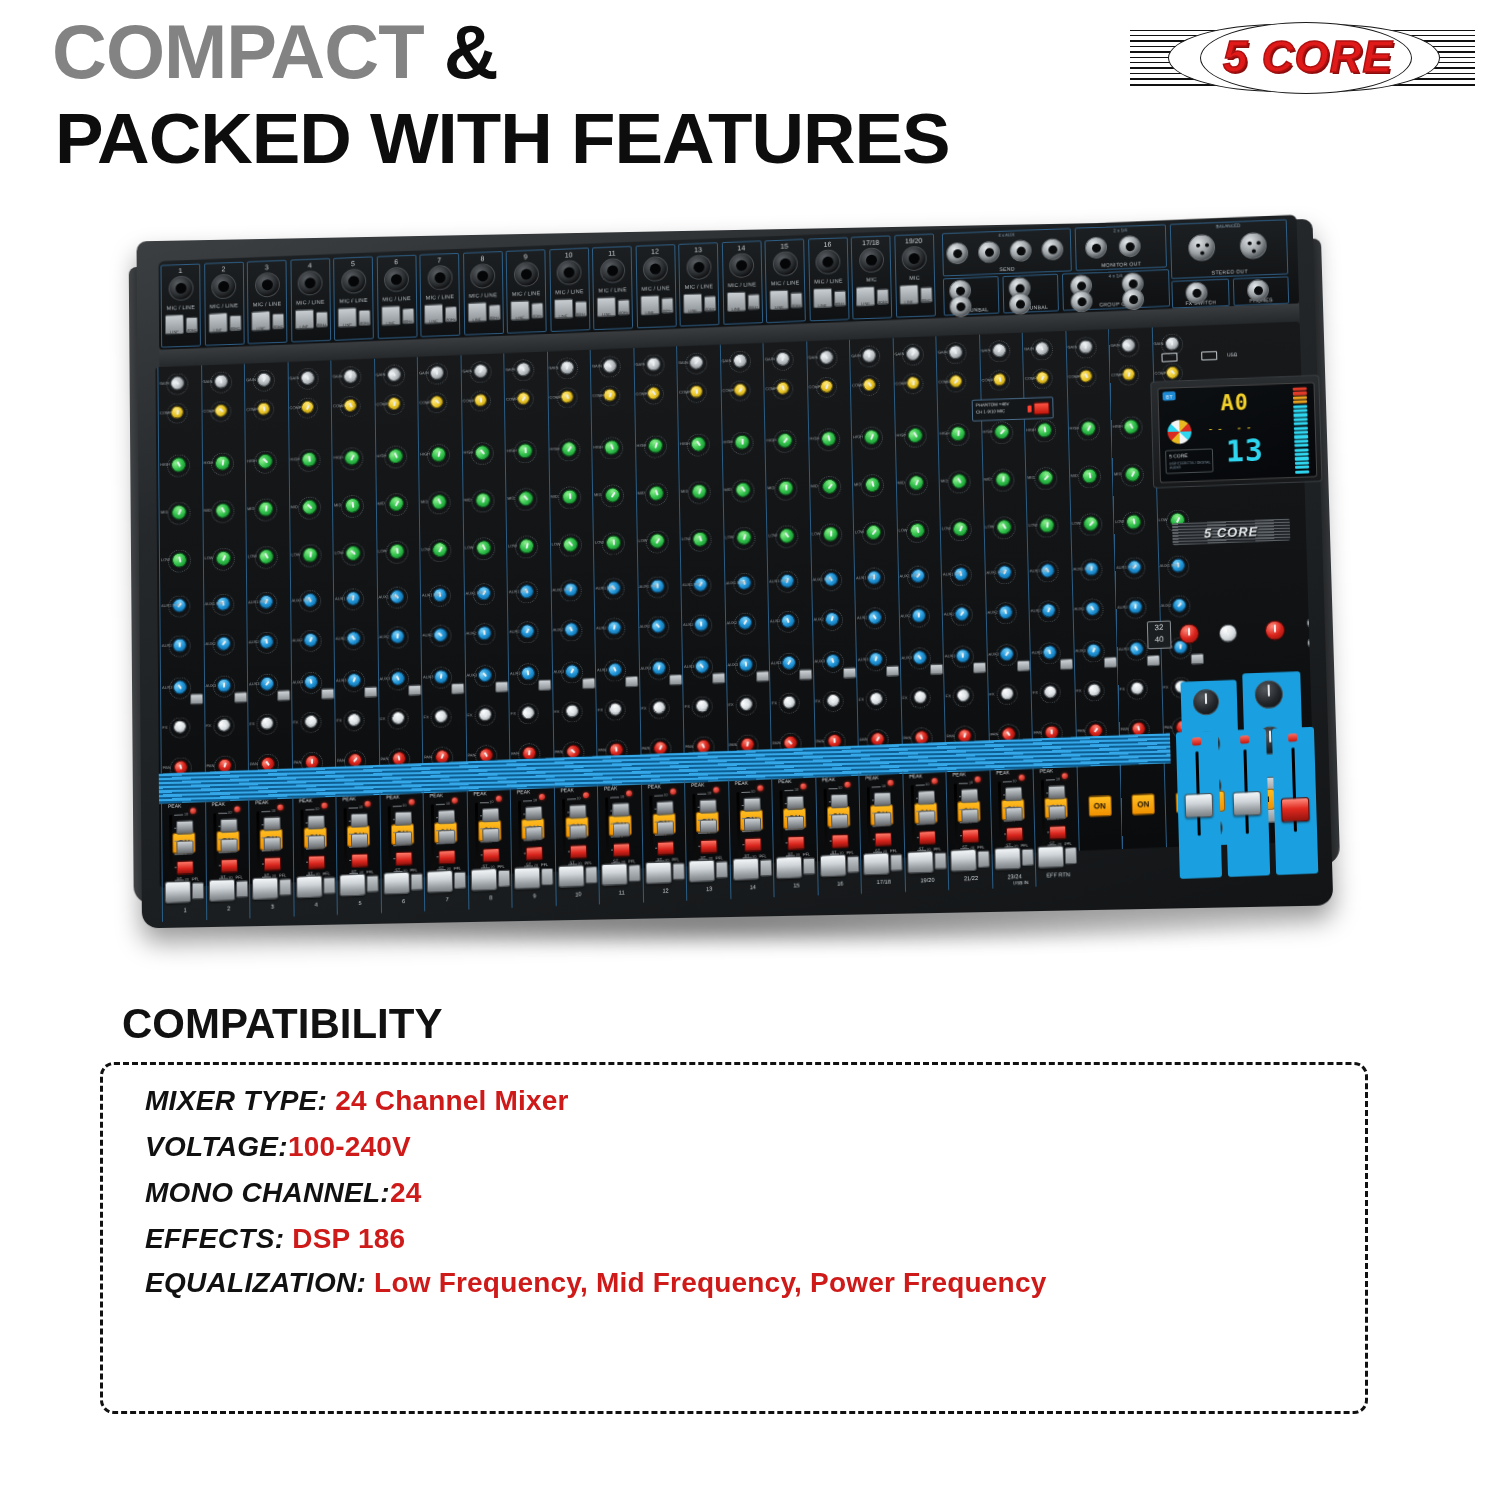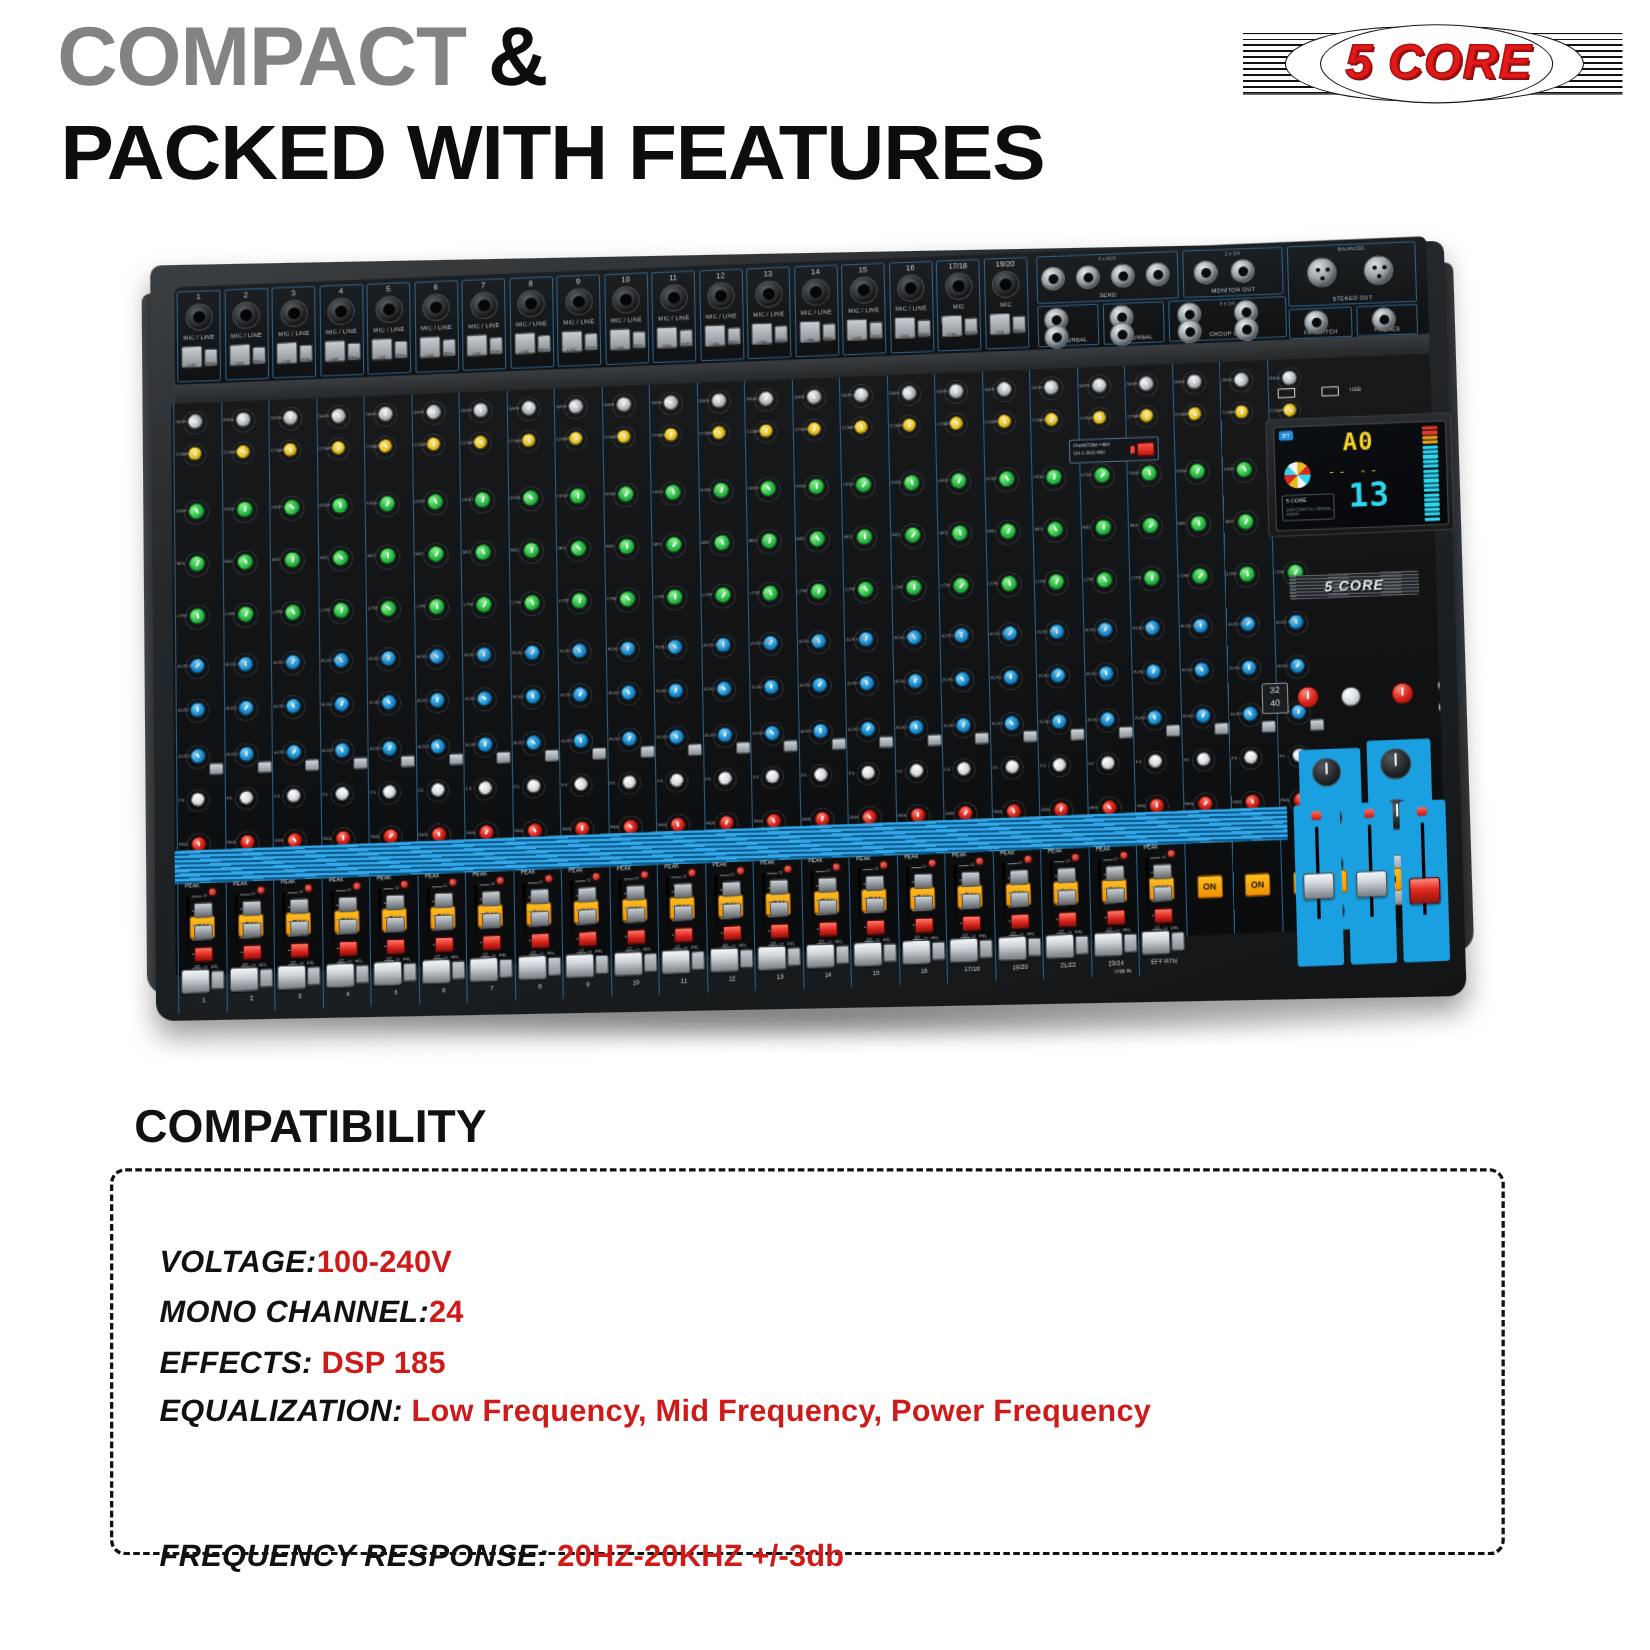--- a/index.html
+++ b/index.html
@@ -2590,18 +2590,18 @@
 
     <div class="fivecore-plate">
       <span>5 CORE</span>
     </div>
 
   </div>
 </div>
 
 <div id="spec-title">COMPATIBILITY</div>
 <div id="spec-box">
+    <div class="specrow" style="top: 22px;"><span class="lab">MIXER TYPE:</span><span class="val"> 24 Channel Mixer</span></div>
     <div class="specrow" style="top: 68px;"><span class="lab">VOLTAGE:</span><span class="val">100-240V</span></div>
     <div class="specrow" style="top: 114px;"><span class="lab">MONO CHANNEL:</span><span class="val">24</span></div>
-    <div class="specrow" style="top: 160px;"><span class="lab">EFFECTS:</span><span class="val"> DSP 185</span></div>
+    <div class="specrow" style="top: 160px;"><span class="lab">EFFECTS:</span><span class="val"> DSP 186</span></div>
     <div class="specrow" style="top: 204px;"><span class="lab">EQUALIZATION:</span><span class="val"> Low Frequency, Mid Frequency, Power Frequency</span></div>
-    <div class="specrow" style="top: 336px;"><span class="lab">FREQUENCY RESPONSE:</span><span class="val">  20HZ-20KHZ +/-3db</span></div>
   </div>
 
 </body></html>

